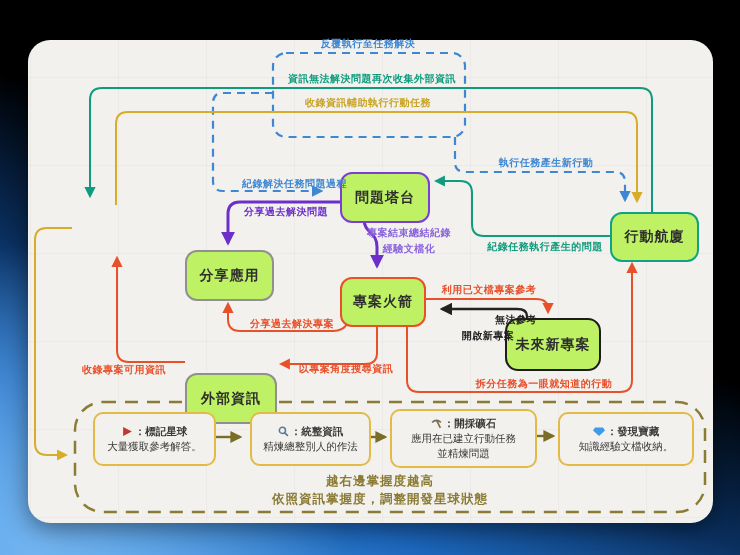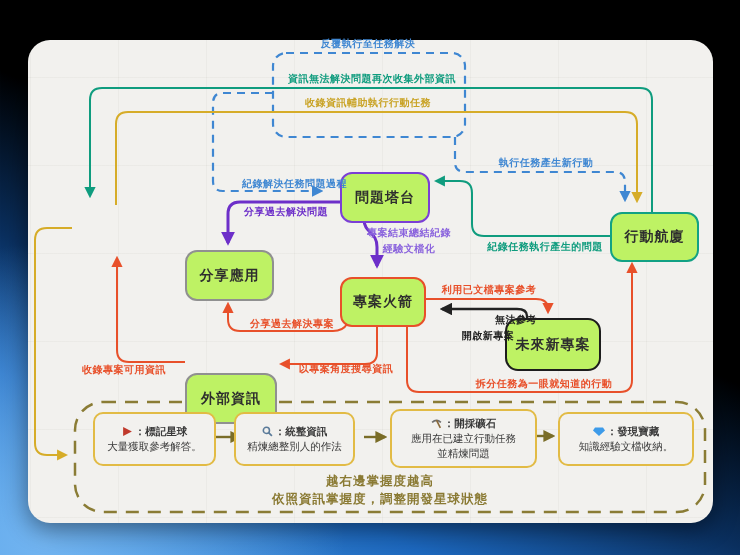--- a/index.html
+++ b/index.html
@@ -151,21 +151,21 @@
 
   <div class="stagebox" style="left:93px;top:412px;width:119px;height:50px;">
     <div class="t">
         <svg width="11" height="11" viewBox="0 0 10 10">
           <polygon points="1,1 9,5 1,9" fill="#c0392b"></polygon>
         </svg>
         <span>：標記星球</span>
       </div>
     <div>大量獲取參考解答。</div>
   </div>
-  <div class="stagebox" style="left:234px;top:412px;width:117px;height:50px;">
+  <div class="stagebox" style="left:250px;top:412px;width:117px;height:50px;">
     <div class="t">
         <svg width="11" height="11" viewBox="0 0 10 10">
           <circle cx="4" cy="4" r="2.8" fill="none" stroke="#5a7a99" stroke-width="1.4"></circle>
           <line x1="6.2" y1="6.2" x2="9" y2="9" stroke="#5a7a99" stroke-width="1.5"></line>
         </svg>
         <span>：統整資訊</span>
       </div>
     <div>精煉總整別人的作法</div>
   </div>
   <div class="stagebox" style="left:390px;top:409px;width:143px;height:55px;">

